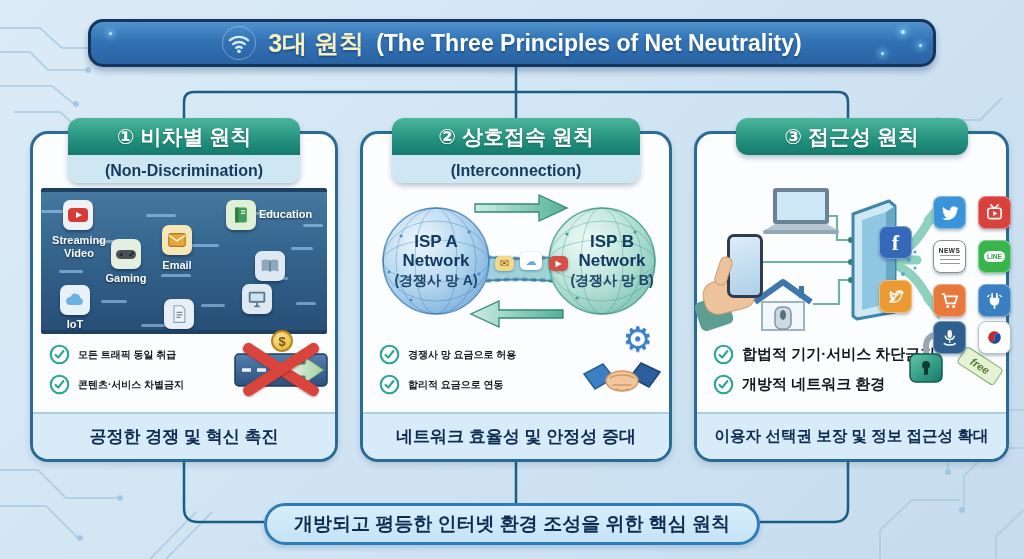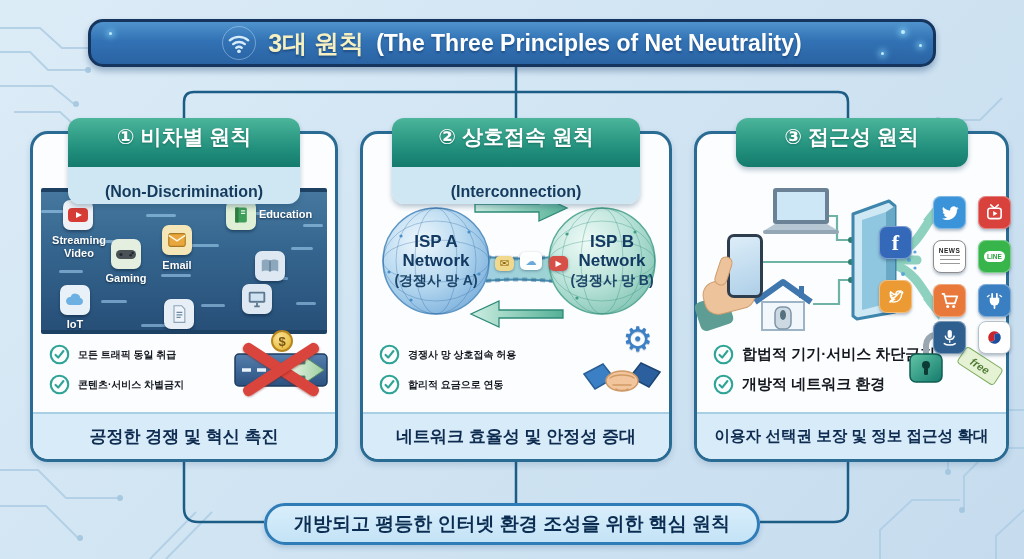--- a/index.html
+++ b/index.html
@@ -38,26 +38,26 @@
   #card2 { left:360px; width:312px; }
   #card3 { left:694px; width:315px; }
 
   .badge {
     position:absolute; top:-16px; left:50%; transform:translateX(-50%);
     width:232px; border-radius:12px; overflow:hidden;
     box-shadow:0 3px 5px rgba(30,70,100,.3); z-index:5;
   }
   .badge .ko {
     background:linear-gradient(180deg,#4cb59a 0%,#23917e 60%,#157b6d 100%);
-    color:#fff; font-size:21px; font-weight:700; text-align:center; padding:5px 0 16px;
+    color:#fff; font-size:21px; font-weight:700; text-align:center; padding:5px 0 4px;
     text-shadow:0 1px 2px rgba(0,60,50,.4);
   }
   .badge .en {
     background:#cfe7f2; color:#143a5e; font-size:16px; font-weight:700;
-    text-align:center; padding:16px 0 3px;
+    text-align:center; padding:7px 0 3px;
   }
 
   .card-footer {
     position:absolute; left:0; right:0; bottom:0; height:47px;
     background:#d7ebf8; border-top:2px solid #a9cfe5; border-radius:0 0 15px 15px;
     display:flex; align-items:center; justify-content:center;
     color:#0e2b50; font-weight:700; font-size:17px;
   }
   #card3 .card-footer { font-size:15.5px; }
 
@@ -420,21 +420,21 @@
       <div class="tubechip" style="left:149px;top:66px;width:22px;height:18px;background:#fdfefe;color:#6aa9d8">☁</div>
       <div class="tubechip" style="left:178px;top:70px;width:19px;height:15px;background:#d65048;color:#fff;font-size:8px">▶</div>
     </div>
 
     <div class="checklist">
       <div class="chk-row">
         <svg width="21" height="21" viewBox="0 0 24 24">
             <circle cx="12" cy="12" r="10" fill="none" stroke="#2fa396" stroke-width="2.4"></circle>
             <path d="M7.5 12.5l3 3 6-7.5" fill="none" stroke="#2fa396" stroke-width="2.4" stroke-linecap="round" stroke-linejoin="round"></path>
           </svg>
-        <span class="chk-label">경쟁사 망 상호접속 허용</span>
+        <span class="chk-label">경쟁사 망 요금으로 허용</span>
       </div>
       <div class="chk-row">
         <svg width="21" height="21" viewBox="0 0 24 24">
             <circle cx="12" cy="12" r="10" fill="none" stroke="#2fa396" stroke-width="2.4"></circle>
             <path d="M7.5 12.5l3 3 6-7.5" fill="none" stroke="#2fa396" stroke-width="2.4" stroke-linecap="round" stroke-linejoin="round"></path>
           </svg>
         <span class="chk-label">합리적 요금으로 연동</span>
       </div>
     </div>
 

